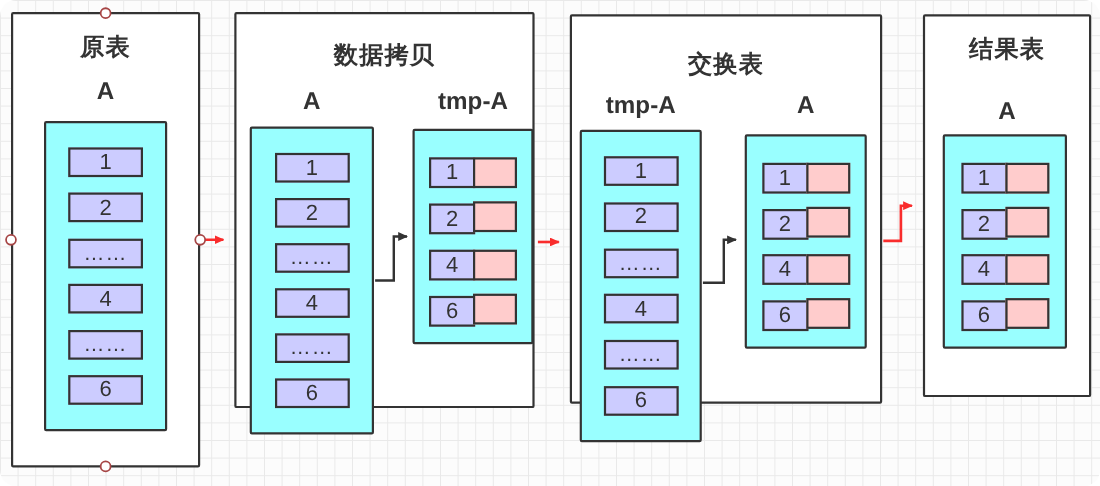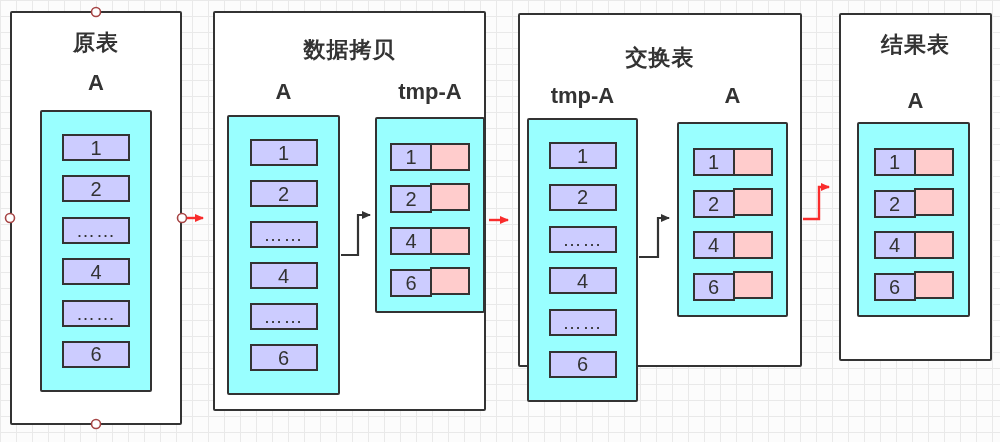--- a/index.html
+++ b/index.html
@@ -5,20 +5,21 @@
   html,body{margin:0;padding:0;}
   .canvas{
     position:relative;width:1000px;height:442px;overflow:hidden;
     background-color:#fcfcfc;
     background-image:
       linear-gradient(var(--grid-line,#e9e9e9) 1px, transparent 1px),
       linear-gradient(90deg, var(--grid-line,#e9e9e9) 1px, transparent 1px);
     background-size:16px 16px;
     font-family:"Liberation Sans","DejaVu Sans",sans-serif;
     color:var(--text,#333);
+    border-radius:15px;
   }
   .panel{
     position:absolute;background:#fff;
     border:2.5px solid var(--panel-border,#333);
     border-radius:2px;box-sizing:border-box;
   }
   .ptitle{
     position:absolute;left:0;right:0;text-align:center;
     font-size:22px;font-weight:bold;letter-spacing:1px;
   }
@@ -78,21 +79,21 @@
         </div>
       <div class="cell plain dots">
           <span>……</span>
         </div>
       <div class="cell plain">
           <span>6</span>
         </div>
     </div>
   </div>
 
-  <div class="panel" style="left:213px;top:11px;width:273px;height:400px;padding-left:42px;">
+  <div class="panel" style="left:213px;top:11px;width:273px;height:360px;padding-left:42px;">
     <div class="ptitle" style="top:22px;">数据拷贝</div>
     <div class="collabel" style="left:12px;top:66px;width:113px;">A</div>
     <div class="collabel" style="left:160px;top:66px;width:110px;">tmp-A</div>
     <div class="cyanbox six" style="left:12px;top:102px;width:113px;height:280px;">
       <div class="cell plain">
           <span>1</span>
         </div>
       <div class="cell plain">
           <span>2</span>
         </div>

